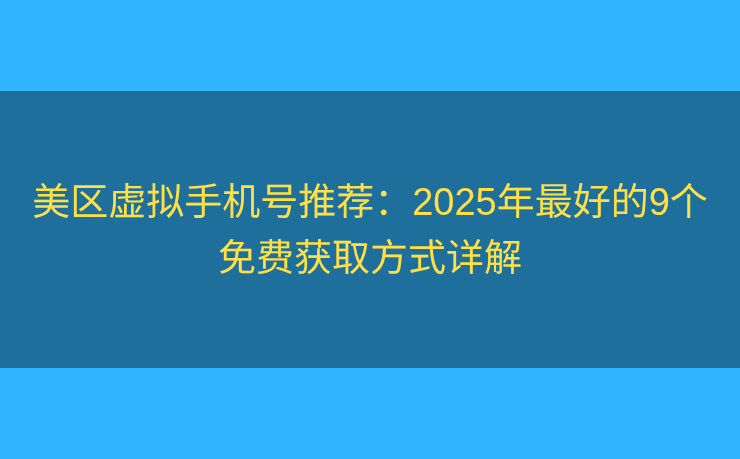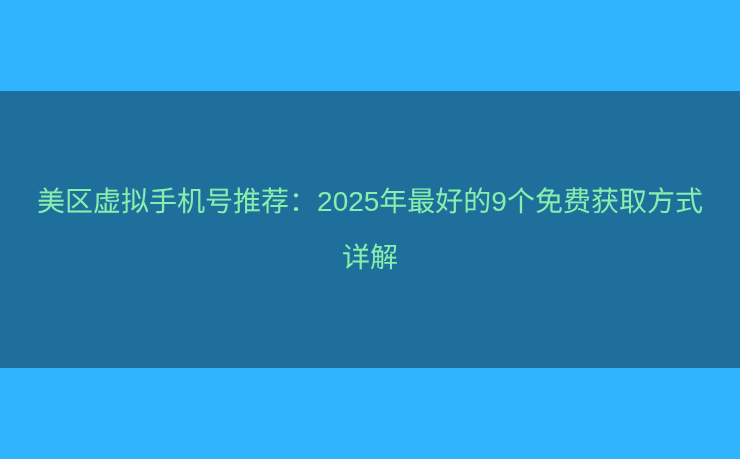--- a/index.html
+++ b/index.html
@@ -46,23 +46,23 @@
   }
 
   
   .band-bottom {
     width: 100%;
     flex: 1 1 auto;
     background: #2fb4fd;
   }
 
   .headline {
-    color: #86efac;
+    color: #fde047;
     font-family: "Liberation Sans", "DejaVu Sans", sans-serif;
-    font-size: 28px;
+    font-size: 38px;
     line-height: 56px;
     font-weight: 400;
     text-align: center;
     letter-spacing: 0px;
     max-width: 684px;
     word-break: break-word;
     -webkit-font-smoothing: antialiased;
   }
 </style>
 </head>

